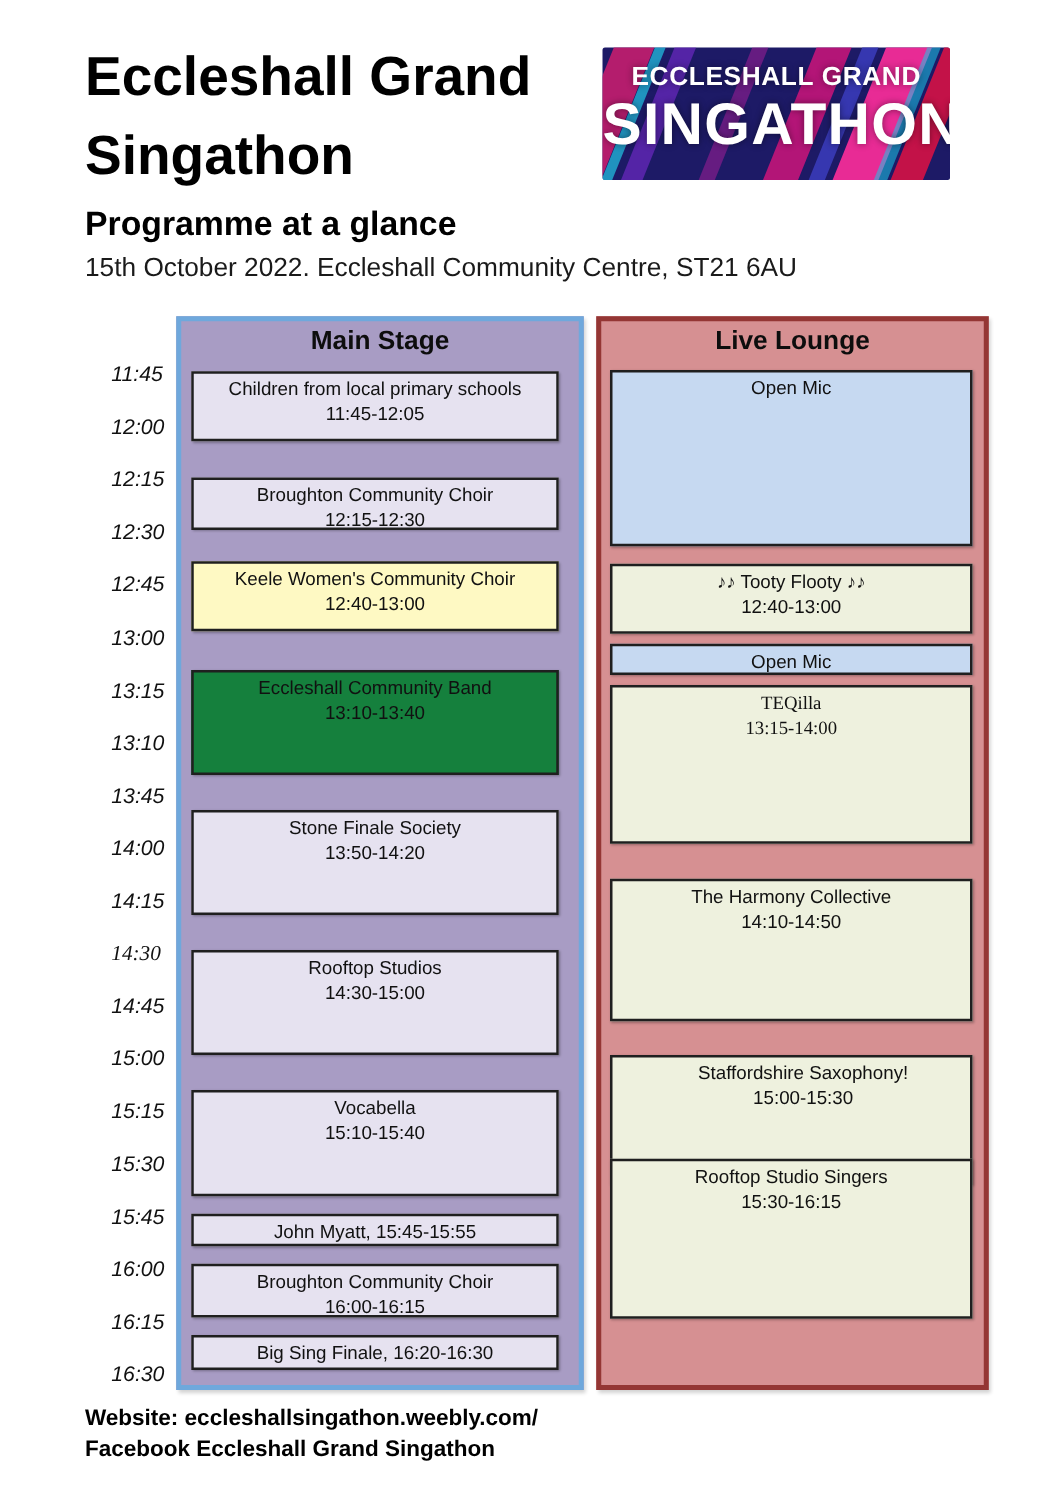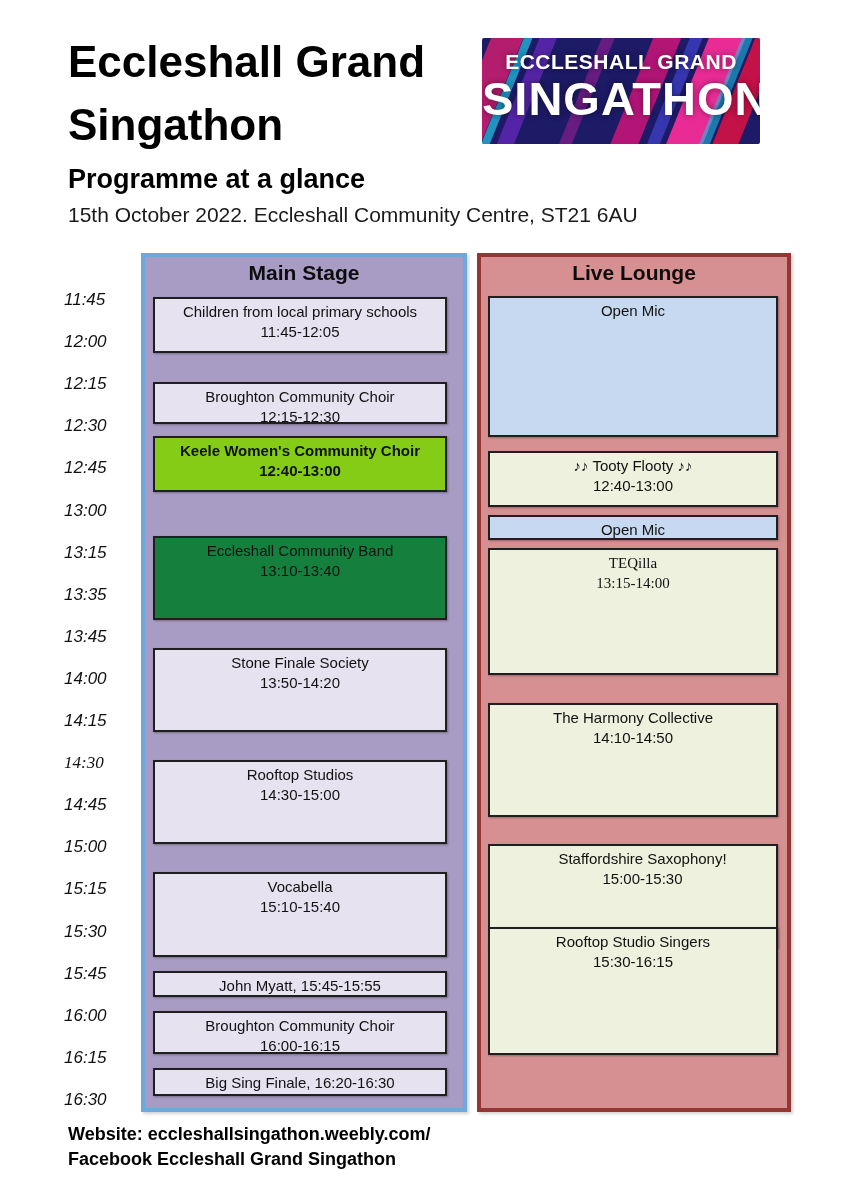--- a/index.html
+++ b/index.html
@@ -29,21 +29,21 @@
   }
   .logo-text{
     position:absolute;left:0;right:0;text-align:center;color:#fff;z-index:2;
     text-shadow:0 0 6px rgba(0,0,0,.45);
   }
   .logo-line1{top:12px;font-size:21px;font-weight:bold;letter-spacing:.5px;}
   .logo-line2{top:33px;font-size:47px;font-weight:bold;letter-spacing:1px;}
   
   .time-axis{position:absolute;left:0;top:0;width:140px;height:1200px;}
   .time-label{
-    position:absolute;left:64px;width:50px;font-size:17px;font-style:italic;color:#111;
+    position:absolute;left:89px;width:50px;font-size:17px;font-style:italic;color:#111;
   }
   .column{position:absolute;top:253px;height:859px;box-sizing:border-box;
     box-shadow:2px 2px 3px rgba(0,0,0,.18);}
   #main-stage{left:141px;width:326px;background:#a89cc4;border:4px solid #6fa8dc;}
   #live-lounge{left:477px;width:314px;background:#d69092;border:4px solid #943634;}
   .col-header{margin:4px 0 0 0;text-align:center;font-size:21px;font-weight:bold;color:#0d0d0d;}
   .events{position:absolute;left:0;top:0;right:0;bottom:0;}
   .event{
     position:absolute;box-sizing:border-box;border:2px solid #1f1f1f;
     text-align:center;font-size:15px;line-height:20px;padding-top:3px;color:#111;
@@ -84,21 +84,21 @@
   <div class="dateline">15th October 2022. Eccleshall Community Centre, ST21 6AU</div>
 
   <div class="time-axis" id="time-axis">
       <div class="time-label" style="top: 290px;">11:45</div>
       <div class="time-label" style="top: 332.1px;">12:00</div>
       <div class="time-label" style="top: 374.2px;">12:15</div>
       <div class="time-label" style="top: 416.3px;">12:30</div>
       <div class="time-label" style="top: 458.4px;">12:45</div>
       <div class="time-label" style="top: 500.5px;">13:00</div>
       <div class="time-label" style="top: 542.6px;">13:15</div>
-      <div class="time-label" style="top: 584.7px;">13:35</div>
+      <div class="time-label" style="top: 584.7px;">13:10</div>
       <div class="time-label" style="top: 626.8px;">13:45</div>
       <div class="time-label" style="top: 668.9px;">14:00</div>
       <div class="time-label" style="top: 711px;">14:15</div>
       <div class="time-label" style="top: 753.1px; font-family: Liberation Serif, serif;">14:30</div>
       <div class="time-label" style="top: 795.2px;">14:45</div>
       <div class="time-label" style="top: 837.3px;">15:00</div>
       <div class="time-label" style="top: 879.4px;">15:15</div>
       <div class="time-label" style="top: 921.5px;">15:30</div>
       <div class="time-label" style="top: 963.6px;">15:45</div>
       <div class="time-label" style="top: 1005.7px;">16:00</div>
@@ -110,21 +110,21 @@
     <h3 class="col-header">Main Stage</h3>
     <div class="events">
         <div class="event" style="top: 40px; height: 56px; background: rgb(230, 226, 240);">
           <div>Children from local primary schools</div>
           <div>11:45-12:05</div>
         </div>
         <div class="event" style="top: 125px; height: 42px; background: rgb(230, 226, 240);">
           <div>Broughton Community Choir</div>
           <div>12:15-12:30</div>
         </div>
-        <div class="event" style="top: 179px; height: 56px; background: #84cc16; font-weight: bold;">
+        <div class="event" style="top: 192px; height: 56px; background: #fef9c3;">
           <div>Keele Women's Community Choir</div>
           <div>12:40-13:00</div>
         </div>
         <div class="event" style="top: 279px; height: 84px; background: #15803d;">
           <div>Eccleshall Community Band</div>
           <div>13:10-13:40</div>
         </div>
         <div class="event" style="top: 391px; height: 84px; background: rgb(230, 226, 240);">
           <div>Stone Finale Society</div>
           <div>13:50-14:20</div>

